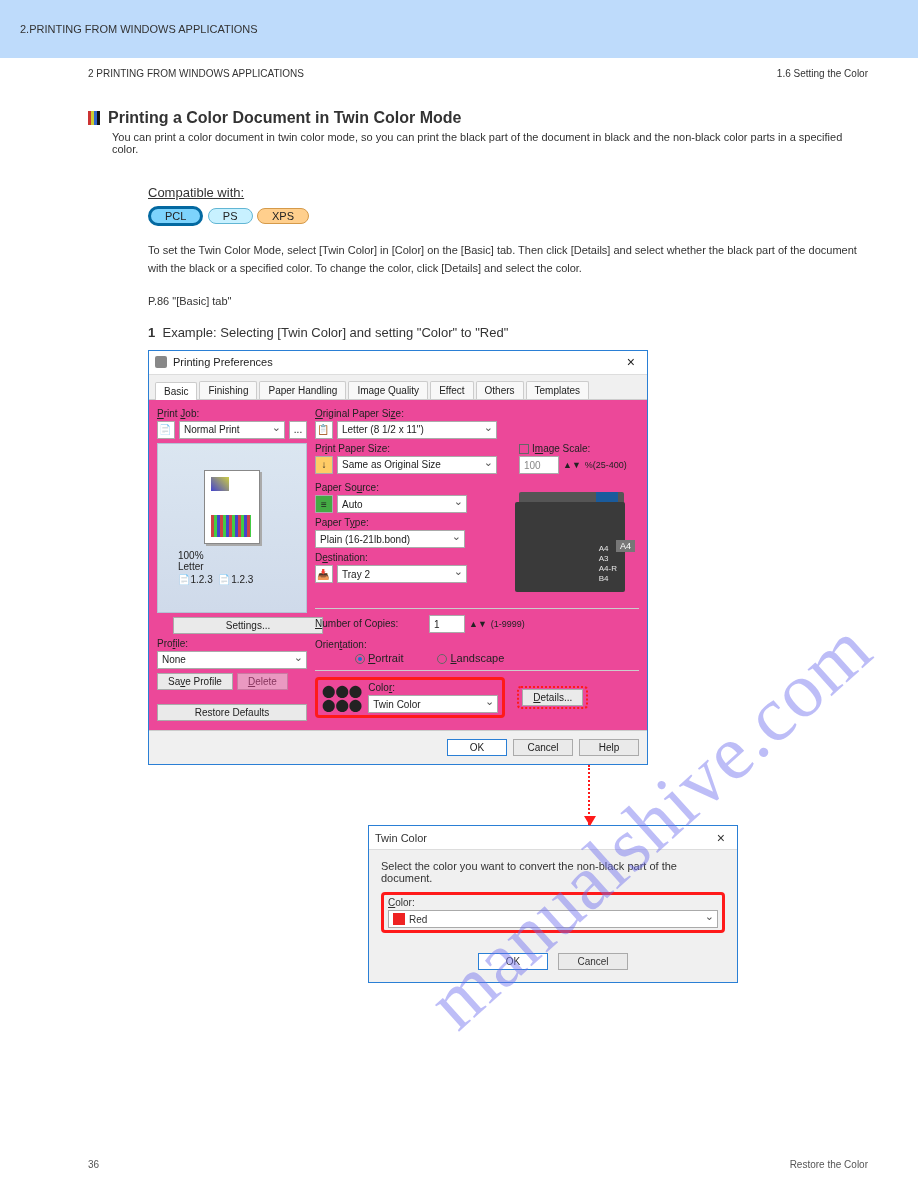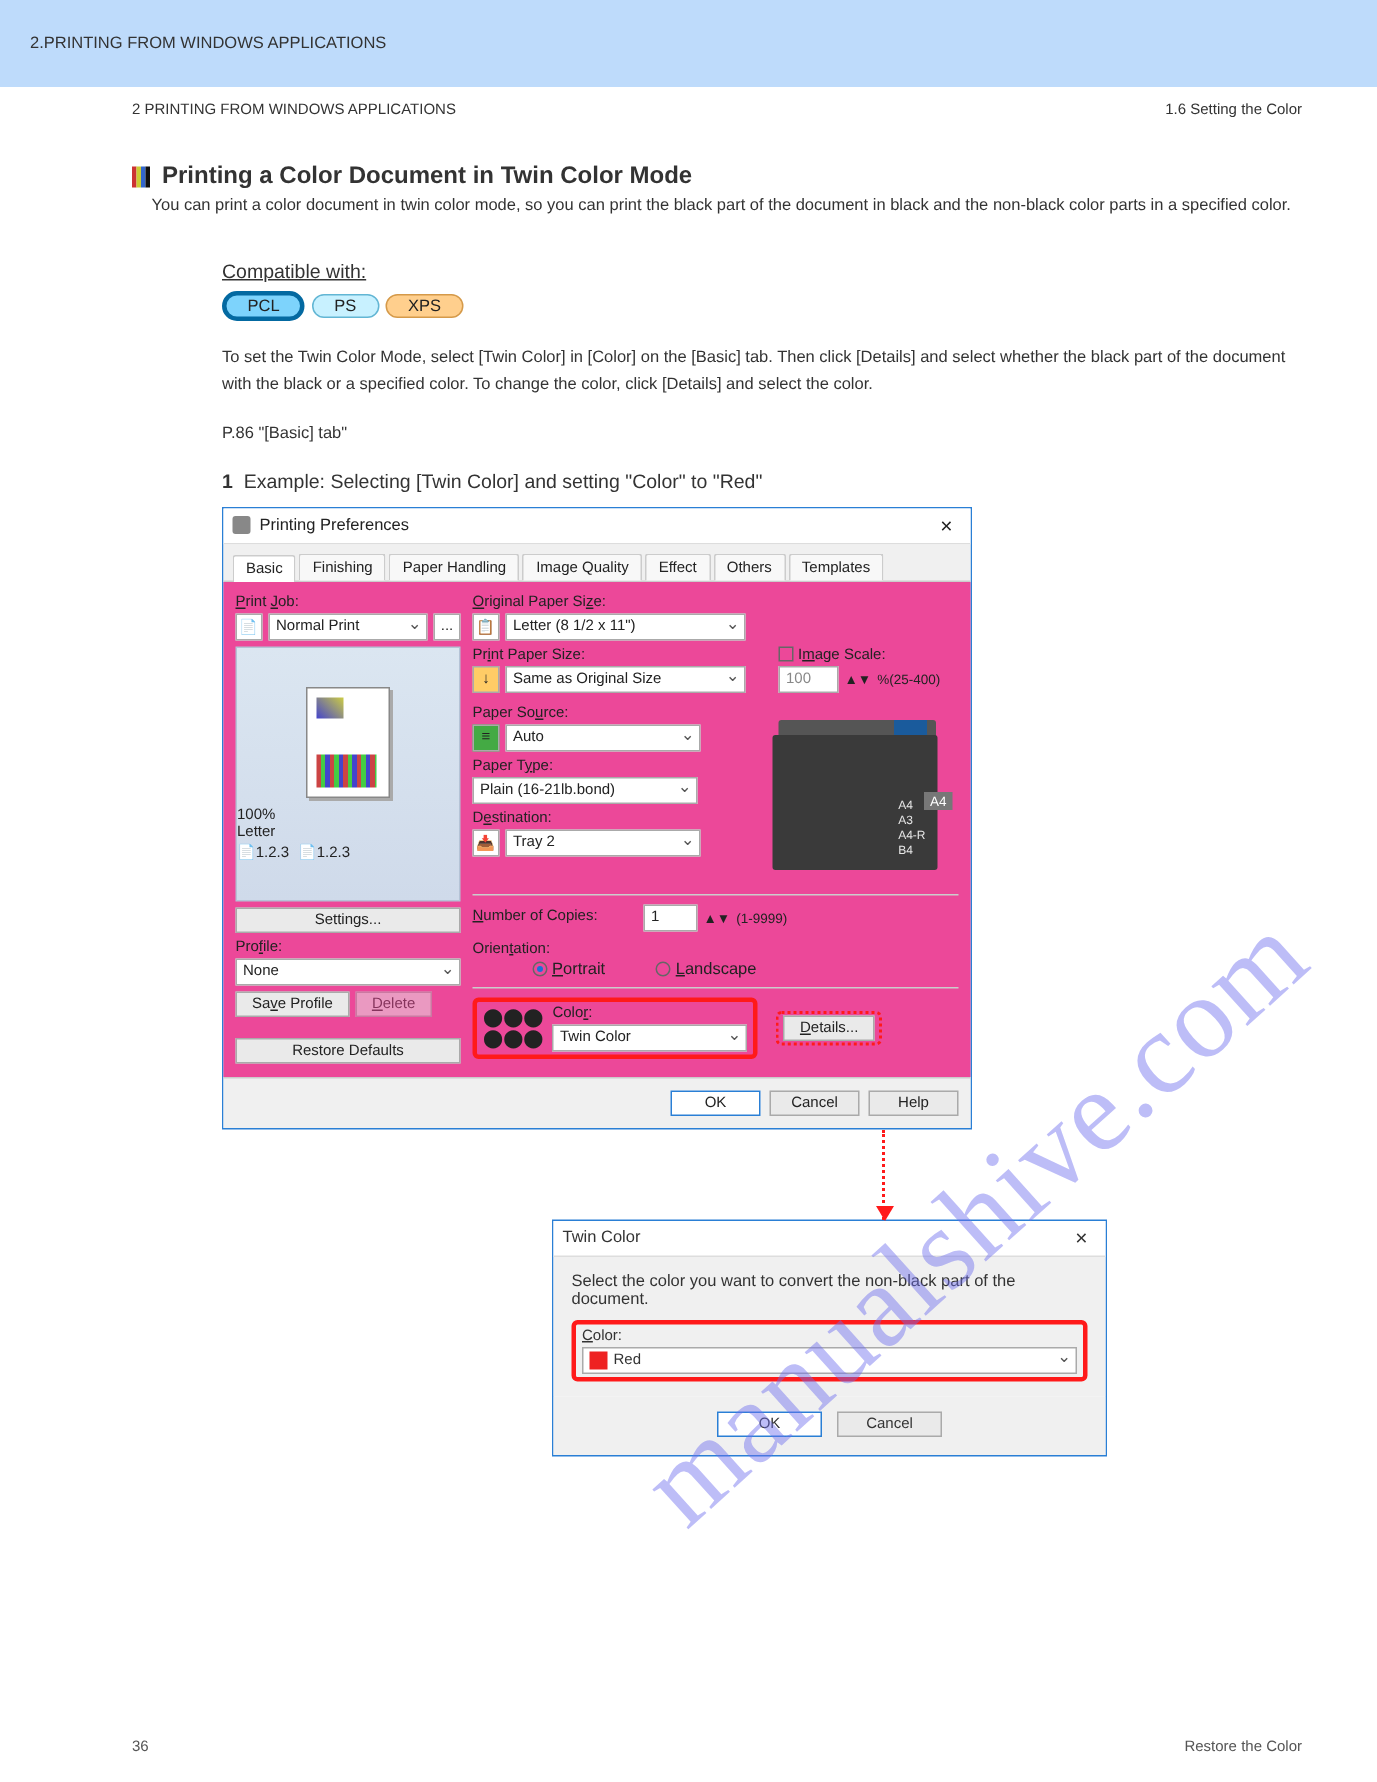--- a/index.html
+++ b/index.html
@@ -44,21 +44,21 @@
   }
   .section-title {
     font-size: 16px;
     font-weight: bold;
     margin: 30px 0 4px 0;
     display: flex;
     align-items: center;
   }
   .section-sub {
     font-size: 11px;
-    margin-left: 13px;
+    margin-left: 24px;
     color: #333;
   }
   .pill-row {
     margin: 30px 0 6px 60px;
   }
   .pill-row-label {
     font-size: 13px;
     text-decoration: underline;
     margin-bottom: 6px;
   }
@@ -416,31 +416,31 @@
           <div class="row">
             <span class="icon-sq">📄</span>
             <div class="select" style="flex:1">
               <span>Normal Print</span>
             </div>
             <span class="icon-sq">...</span>
           </div>
 
           <div class="preview-area">
             <div class="preview-paper"></div>
-            <div style="align-self:flex-start; padding-left:0;">
+            <div style="align-self:flex-start; padding-left:20px;">
               <div>100%</div>
               <div>Letter</div>
               <div style="display:flex; gap:6px; margin-top:2px;">
                 <span>📄<span>1.2.3</span></span>
                 <span>📄<span>1.2.3</span></span>
               </div>
             </div>
           </div>
 
-          <div class="btn" style="width:100%; text-align:center; margin-bottom:4px;">Settings...</div>
+          <div class="btn" style="width:100%; text-align:center; margin-bottom:4px;margin-left:16px;">Settings...</div>
 
           <div class="lbl">Pro<span class="underline">f</span>ile:</div>
           <div class="select" style="margin-bottom:4px;">
             <span>None</span>
           </div>
           <div class="row">
             <div class="btn">Sa<span class="underline">v</span>e Profile</div>
             <div class="btn" style="opacity:.5"><span class="underline">D</span>elete</div>
           </div>
 

